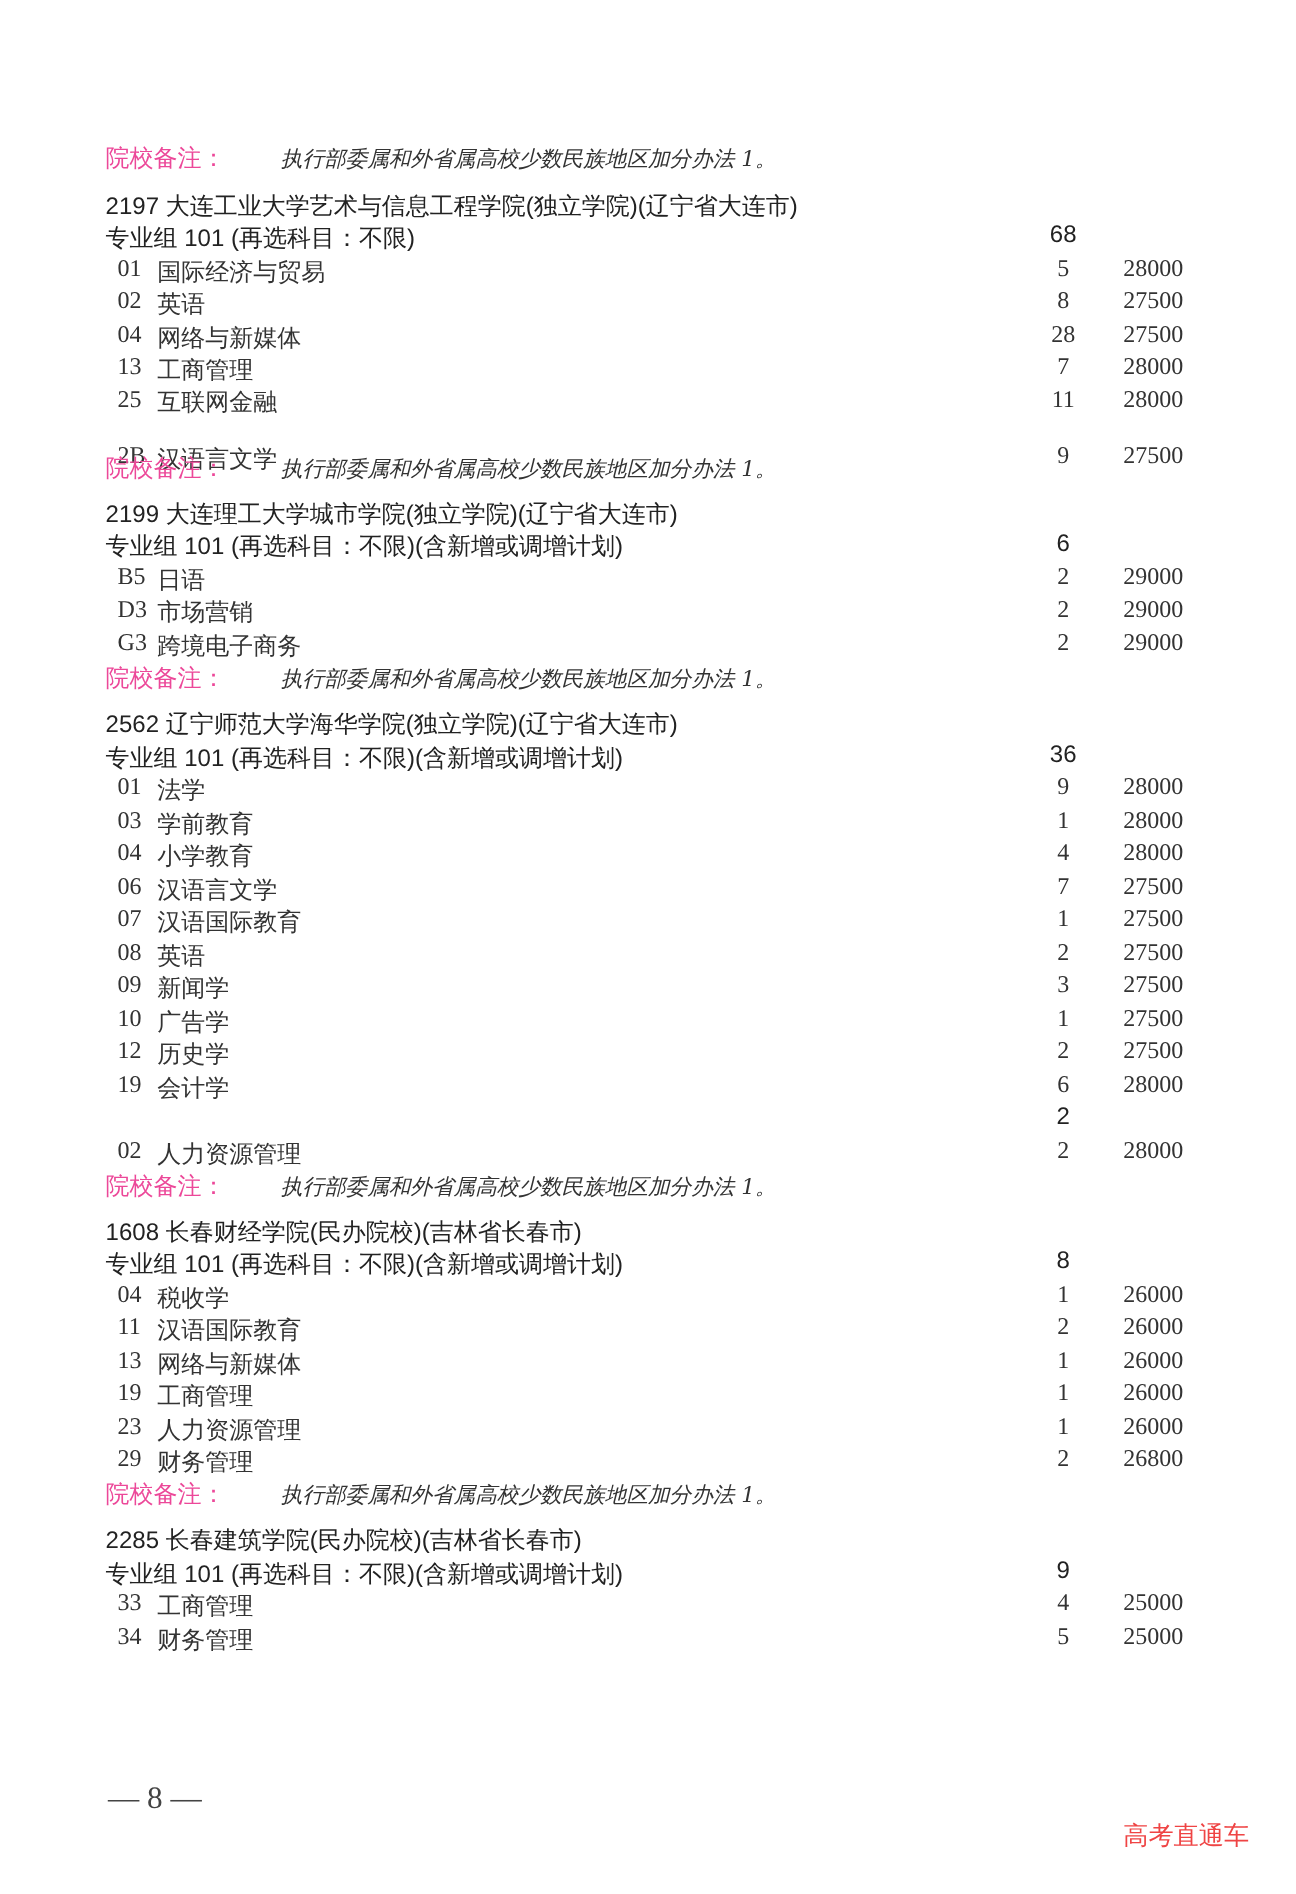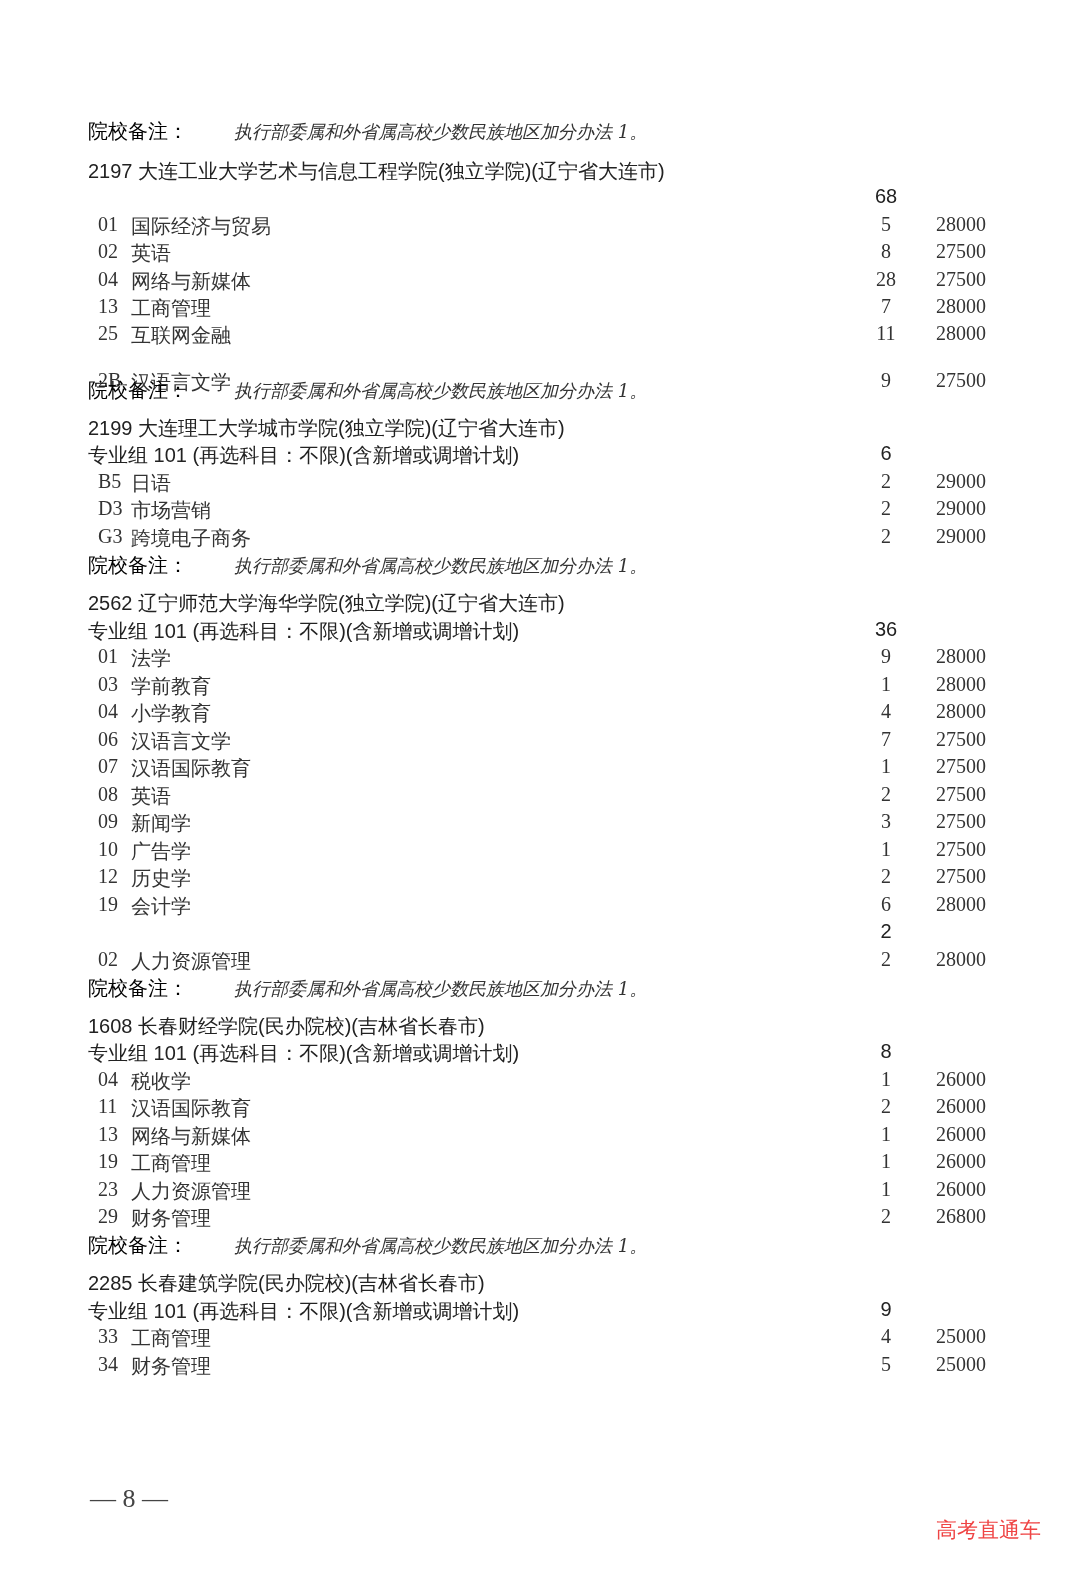--- a/index.html
+++ b/index.html
@@ -1,41 +1,42 @@
 <!DOCTYPE html>
 <html><head>
 <meta charset="utf-8">
 <style>
   html, body { margin:0; padding:0; }
   body { width:1080px; height:1578px; background:#ffffff; position:relative; overflow:hidden; color:#2a2a2a; }
   .line { position:absolute; left:0; width:1080px; height:28px; }
   .txt { position:absolute; white-space:nowrap; }
   .sans { font-family:"Liberation Sans","DejaVu Sans",sans-serif; font-size:20px; color:#222; }
   .serif { font-family:"Liberation Serif","DejaVu Serif",serif; font-size:20px; color:#333; }
-  .note-label { font-family:Liberation Sans, sans-serif; font-size:20px; color:#000000; }
+  .note-label { font-family:Liberation Sans, sans-serif; font-size:20px; color:#ec4899; }
   .note-text { font-family:"DejaVu Serif","Liberation Serif",serif; font-size:18px; color:#333; font-style:italic;margin-left:38px; }
   .count { position:absolute; width:40px; text-align:center; left:866px; }
   .fee { position:absolute; left:936px; }
   .code { position:absolute; left:98px; }
   .mname { position:absolute; left:131px; }
   .footer-page { position:absolute; left:90px; top:1484px; font-family:"Liberation Serif",serif; font-size:26px; color:#444; }
   .watermark { position:absolute; left:936px; top:1516px; font-family:"DejaVu Sans",sans-serif; font-size:21px; color:#ef4444; }
 </style>
 </head>
 <body>
 
 <div id="doc">
     <div class="line" style="top: 118px;">
       <span class="txt note-label" style="left: 88px; top: 0px;">院校备注：</span>
       <span class="txt note-text" style="left: 196px; top: 2px;">执行部委属和外省属高校少数民族地区加分办法 1。</span>
     </div>
     <div class="line" style="top: 158px;">
       <span class="txt sans" style="left: 88px;">2197 大连工业大学艺术与信息工程学院(独立学院)(辽宁省大连市)</span>
     </div>
     <div class="line" style="top: 185px;">
+      <span class="txt sans" style="left: 88px;">专业组 101 (再选科目：不限)</span>
       <span class="txt sans count">68</span>
     </div>
     <div class="line" style="top: 213px;">
       <span class="txt serif code">01</span>
       <span class="txt serif mname">国际经济与贸易</span>
       <span class="txt serif count">5</span>
       <span class="txt serif fee">28000</span>
     </div>
     <div class="line" style="top: 240px;">
       <span class="txt serif code">02</span>

